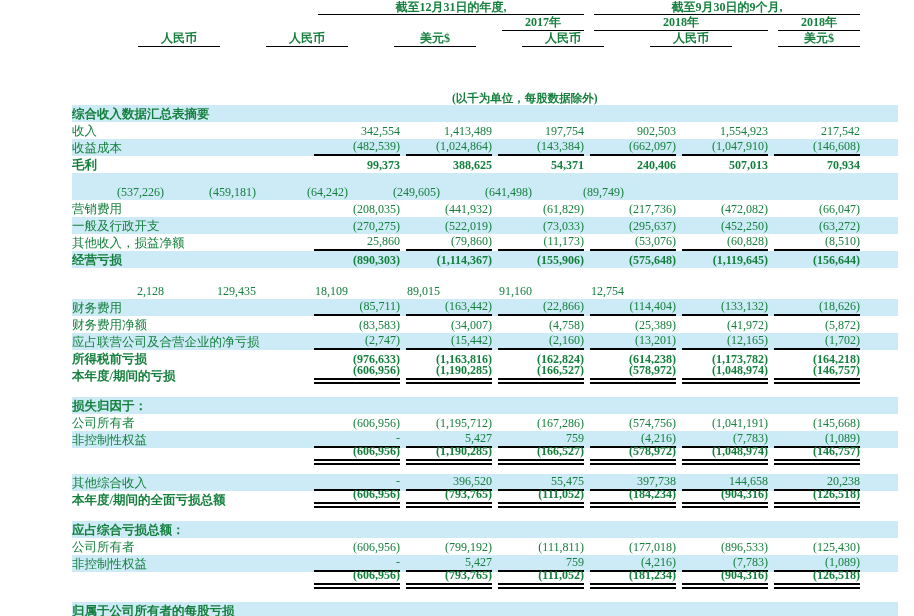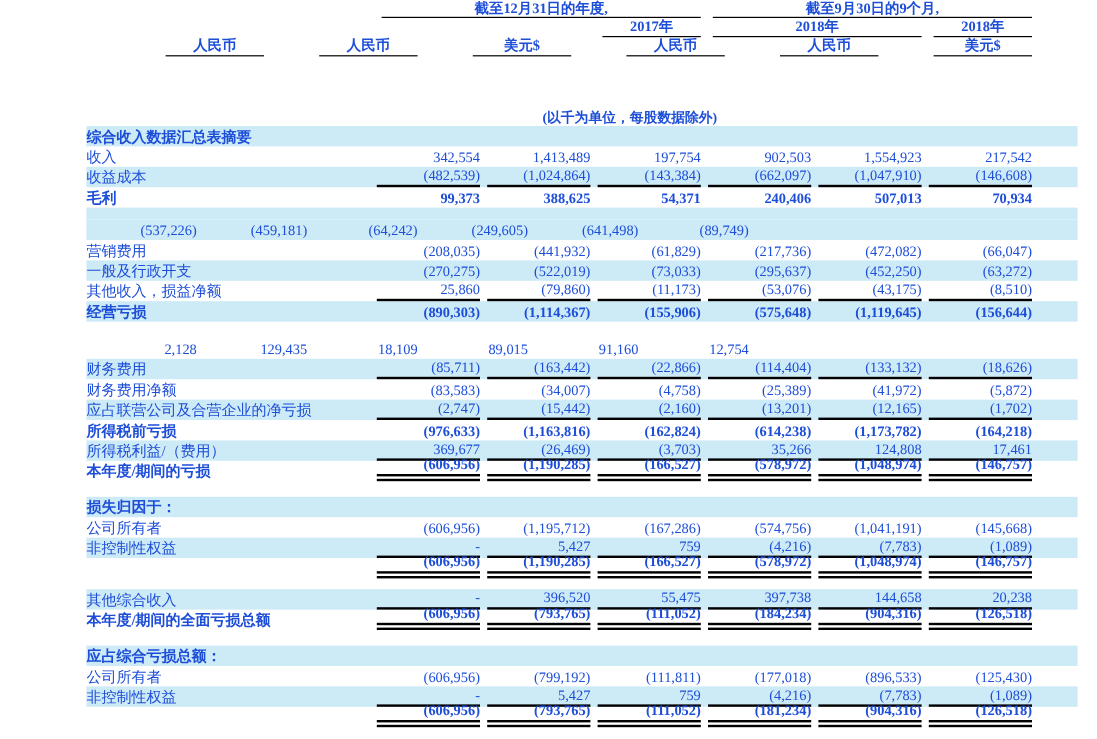--- a/index.html
+++ b/index.html
@@ -1,21 +1,21 @@
 <!DOCTYPE html>
 <html style="--stripe: #cdeaf7;"><head>
 <meta charset="utf-8">
 <style>
   html,body{margin:0;padding:0;background:#ffffff;}
   .page{
     position:relative;
     width:914px;height:616px;
     background:#ffffff;
     font-family:"Liberation Serif","DejaVu Serif",serif;
-    font-size:12px;color:#1d4ed8;
+    font-size:12px;color:#15803d;
     overflow:hidden;
   }
   
   .hrow,.row{
     display:flex;align-items:flex-end;
     margin-left:72px;margin-right:16px;
     padding-right:38px;
   }
   .hrow{font-weight:bold;}
   .hspacer{flex:1;}
@@ -128,21 +128,21 @@
         <div class="val">(295,637)</div>
         <div class="val">(452,250)</div>
         <div class="val">(63,272)</div>
       </div>
       <div class="row u">
         <div class="lbl">其他收入，损益净额</div>
         <div class="val">25,860</div>
         <div class="val">(79,860)</div>
         <div class="val">(11,173)</div>
         <div class="val">(53,076)</div>
-        <div class="val">(43,175)</div>
+        <div class="val">(60,828)</div>
         <div class="val">(8,510)</div>
       </div>
       <div class="row blue bold">
         <div class="lbl">经营亏损</div>
         <div class="val">(890,303)</div>
         <div class="val">(1,114,367)</div>
         <div class="val">(155,906)</div>
         <div class="val">(575,648)</div>
         <div class="val">(1,119,645)</div>
         <div class="val">(156,644)</div>
@@ -185,29 +185,20 @@
       </div>
       <div class="row bold">
         <div class="lbl">所得税前亏损</div>
         <div class="val">(976,633)</div>
         <div class="val">(1,163,816)</div>
         <div class="val">(162,824)</div>
         <div class="val">(614,238)</div>
         <div class="val">(1,173,782)</div>
         <div class="val">(164,218)</div>
       </div>
-      <div class="row blue u">
-        <div class="lbl">所得税利益/（费用）</div>
-        <div class="val">369,677</div>
-        <div class="val">(26,469)</div>
-        <div class="val">(3,703)</div>
-        <div class="val">35,266</div>
-        <div class="val">124,808</div>
-        <div class="val">17,461</div>
-      </div>
       <div class="row bold uu">
         <div class="lbl">本年度/期间的亏损</div>
         <div class="val">(606,956)</div>
         <div class="val">(1,190,285)</div>
         <div class="val">(166,527)</div>
         <div class="val">(578,972)</div>
         <div class="val">(1,048,974)</div>
         <div class="val">(146,757)</div>
       </div>
       <div class="row spacer" style="height: 13px;"></div>

